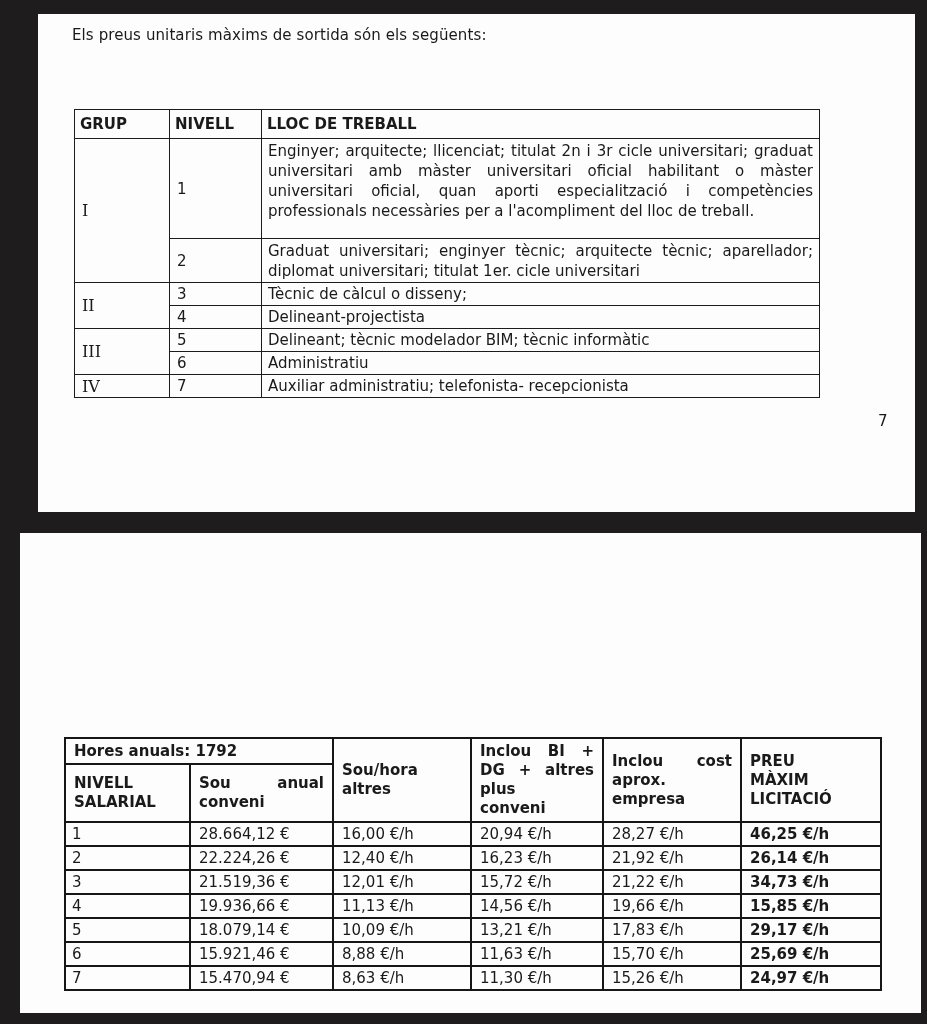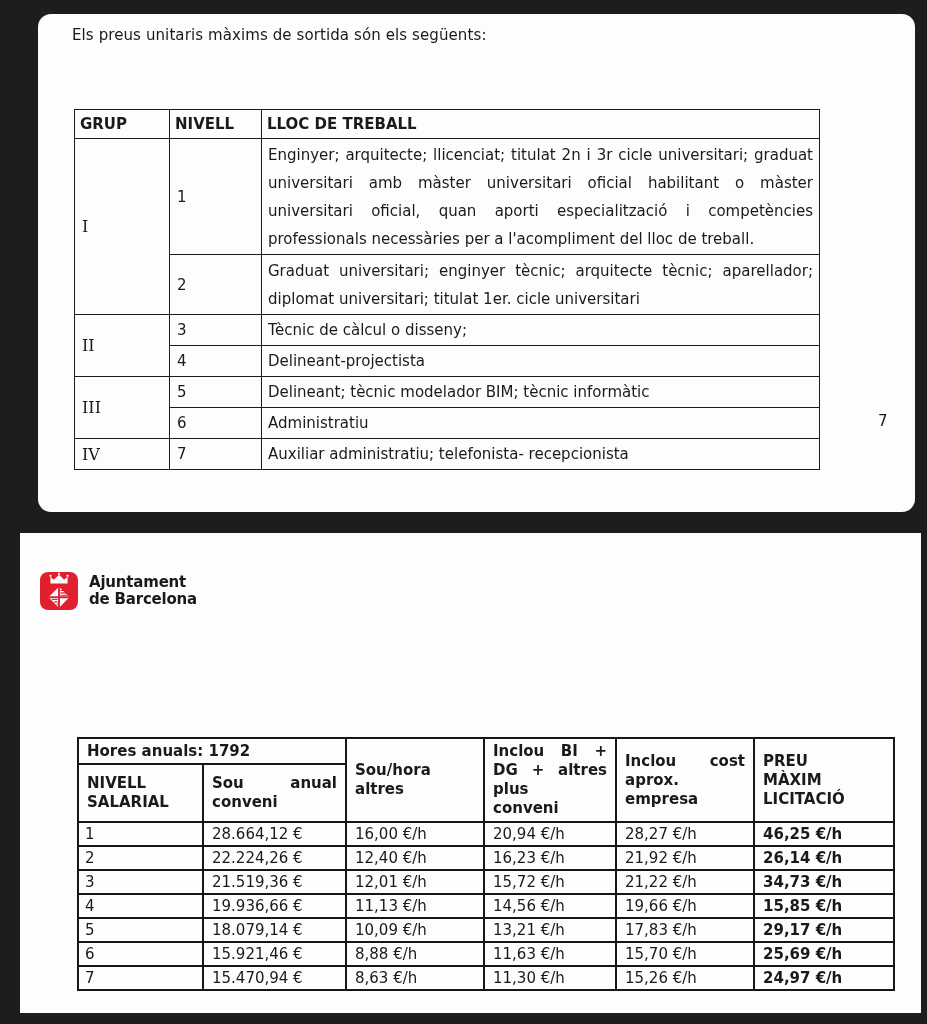--- a/index.html
+++ b/index.html
@@ -4,49 +4,49 @@
 <style>
   * { margin:0; padding:0; box-sizing:border-box; }
   html,body { width:927px; height:1024px; overflow:hidden; }
   body {
     background:#1f1c1d;
     font-family:"DejaVu Sans","Liberation Sans",sans-serif;
     color:#1a1a1a;
     position:relative;
   }
   .page { position:absolute; background:#fdfdfd; }
-  #page-1 { left:38px; top:14px; width:877px; height:498px;border-radius:13px; }
+  #page-1 { left:38px; top:14px; width:877px; height:498px; }
   #page-2 { left:20px; top:533px; width:901px; height:480px; }
 
   .intro { position:absolute; left:34px; top:12px; font-size:15px; letter-spacing:.1px; }
 
   
   #grup-table { position:absolute; left:36px; top:95px; width:745px;
     border-collapse:collapse; table-layout:fixed; font-size:15px; }
   #grup-table th, #grup-table td { border:1.5px solid #1c1c1c; padding:1px 5px;margin-top:40px; }
   #grup-table th { text-align:left; font-weight:bold; height:29px; vertical-align:middle; }
   #grup-table td.grup { vertical-align:middle; font-family:"DejaVu Serif","Liberation Serif",serif;
     font-size:16px; padding-left:7px; }
   #grup-table td.nivell { vertical-align:middle; padding-left:7px; }
-  #grup-table td.lloc { vertical-align:middle; line-height:28px; padding:1px 6px; }
+  #grup-table td.lloc { vertical-align:middle; line-height:20px; padding:1px 6px; }
   #grup-table td.just { text-align:justify; vertical-align:top; padding-top:2px; }
   tr.r-tall { height:100px; }
   tr.r-med  { height:42px; }
   tr.r-sm   { height:23px; }
 
   .page-num { position:absolute; left:840px; top:398px; font-size:15px; }
 
   
   .logo { position:absolute; left:20px; top:39px; display:flex; align-items:center; }
   .logo-badge { width:38px; height:38px; background:#e01f2f; border-radius:8px;
     display:flex; align-items:center; justify-content:center; }
   .logo-text { margin-left:11px; font-size:15px; font-weight:bold; line-height:17px; letter-spacing:-.2px; }
 
   
-  #preus-table { position:absolute; left:57px; top:204px; width:816px;
+  #preus-table { position:absolute; left:44px; top:204px; width:816px;
     border-collapse:collapse; table-layout:fixed; font-size:15px; }
   #preus-table td { border:2px solid #161616; padding:1px 8px; vertical-align:middle; }
   #preus-table .hd { font-weight:bold; }
   #preus-table .pre { white-space:pre-line; text-align:justify; text-align-last:justify; line-height:19px; }
   #preus-table .hores-row td { height:26px; }
   #preus-table .head-row td { height:58px; }
   #preus-table .data-row td { height:24px; }
   #preus-table .lvl { padding-left:6px; }
   #preus-table .preu { font-weight:bold;margin-left:32px; }
 </style>
@@ -104,38 +104,20 @@
         <td class="lloc">Auxiliar administratiu; telefonista- recepcionista</td>
       </tr>
     </tbody>
   </table>
 
   <div class="page-num">7</div>
 </div>
 
 <div class="page" id="page-2">
 
-  <div class="logo">
-    <div class="logo-badge">
-      <svg width="38" height="38" viewBox="0 0 40 40" aria-hidden="true">
-        <path d="M11 12 L11 5 L14.5 8.2 L20 3 L25.5 8.2 L29 5 L29 12 Z" fill="#ffffff"></path>
-        <circle cx="11" cy="4" r="1.2" fill="#ffffff"></circle>
-        <circle cx="20" cy="2" r="1.2" fill="#ffffff"></circle>
-        <circle cx="29" cy="4" r="1.2" fill="#ffffff"></circle>
-        <polygon points="20,15.5 31,26.5 20,37.5 9,26.5" fill="#ffffff"></polygon>
-        <path d="M20 15.5 L20 37.5 M9 26.5 L31 26.5" stroke="#e01f2f" stroke-width="2"></path>
-        <path d="M21.5 19.5 h3.5 M21.5 22 h6 M21.5 24.5 h7.5" stroke="#e01f2f" stroke-width="1.2"></path>
-        <path d="M12.5 29 h6 M15 31.5 h3.5 M17.5 34 h1.5" stroke="#e01f2f" stroke-width="1.2"></path>
-      </svg>
-    </div>
-    <div class="logo-text">
-      <div>Ajuntament</div>
-      <div>de Barcelona</div>
-    </div>
-  </div>
 
   <table id="preus-table">
     <colgroup>
       <col style="width:125px">
         <col style="width:143px">
         <col style="width:138px">
       <col style="width:132px">
         <col style="width:138px">
         <col style="width:140px">
     </colgroup>

